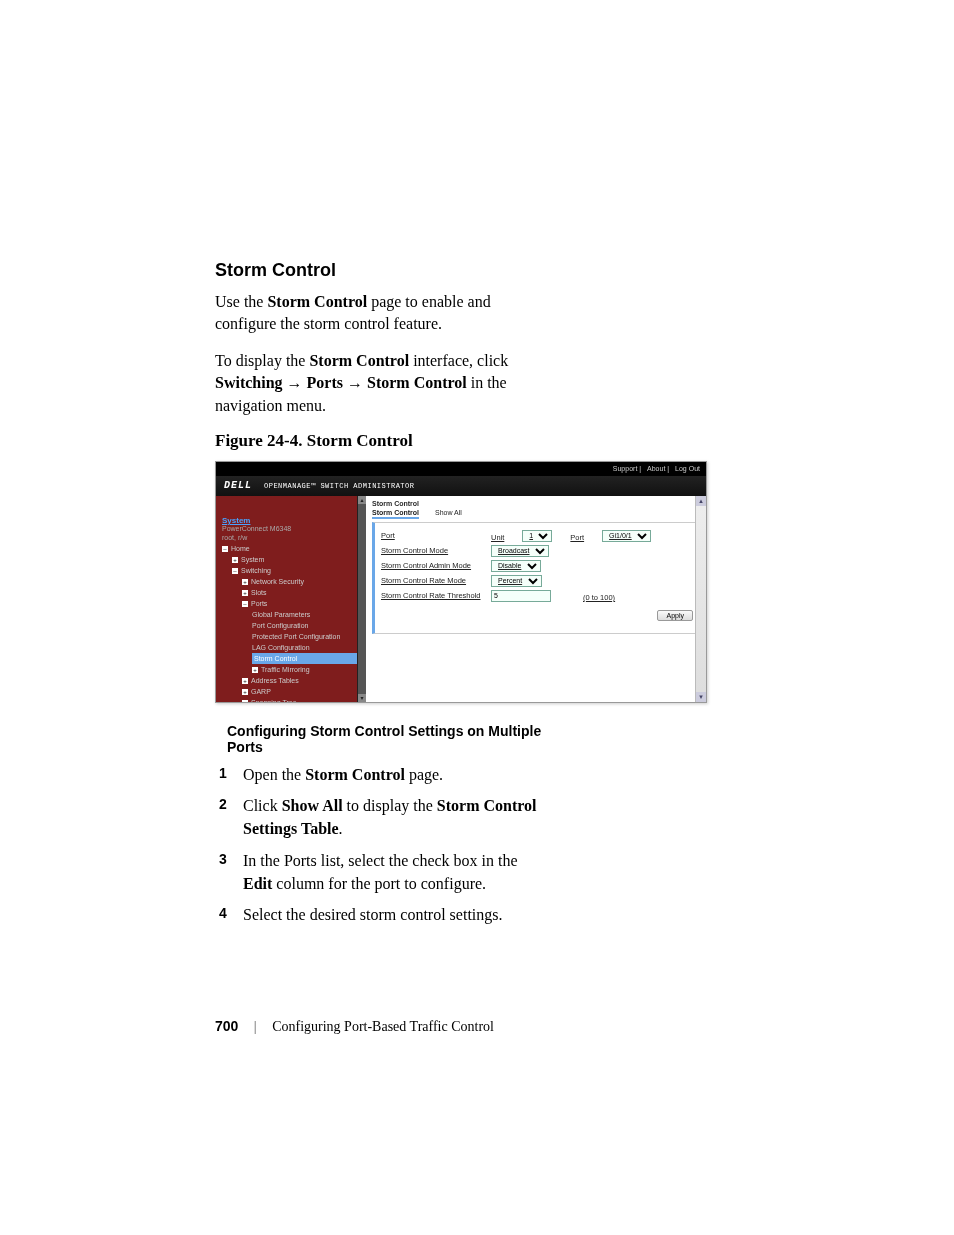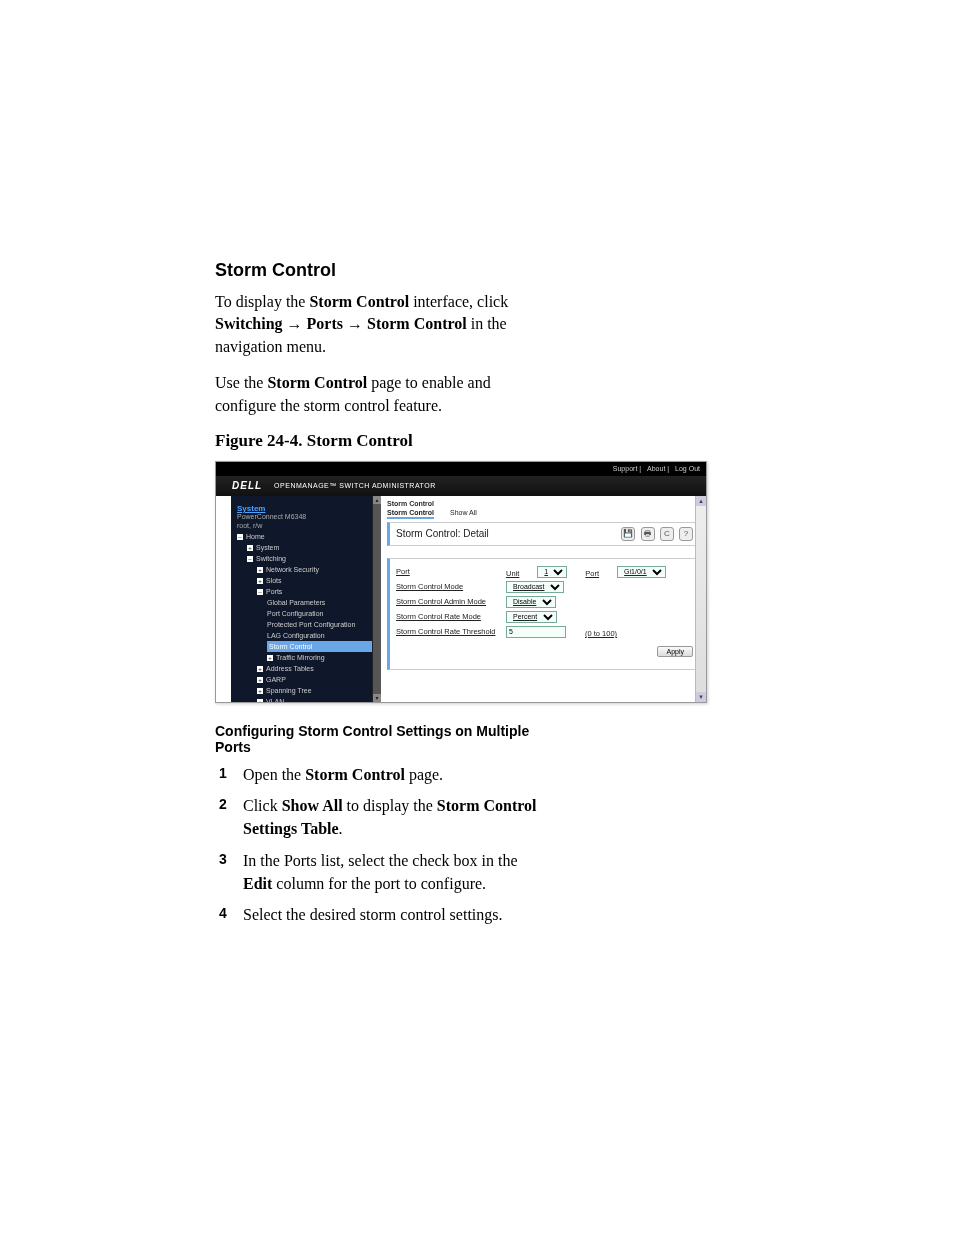--- a/index.html
+++ b/index.html
@@ -31,21 +31,21 @@
   .figcap {
     font-family: Liberation Serif, serif;
     font-weight: bold;
     font-size: 17px;
     margin: 6px 0 10px 0;
   }
   .subhead {
     font-family: Arial, Helvetica, sans-serif;
     font-weight: bold;
     font-size: 14px;
-    margin: 20px 0 8px 0;
+    margin: 20px 0 8px 12px;
   }
   ol.steps {
     list-style: none;
     padding: 0 0 0 28px;
     margin: 0;
   }
   ol.steps li {
     font-size: 16px;
     line-height: 1.45;
     margin-bottom: 8px;
@@ -89,35 +89,35 @@
     padding: 0 6px;
     line-height: 14px;
   }
   .shot .topbar span { margin-left: 4px; cursor: pointer; }
   .shot .brandbar {
     height: 20px;
     background: linear-gradient(#222,#111);
     color: #fff;
     display: flex;
     align-items: center;
-    padding: 0 16px;
+    padding: 0 8px;
+    font-family: Liberation Mono, monospace;
   }
   .shot .brandbar .logo { font-weight: bold; font-style: italic; letter-spacing: 1px; font-size: 10px; margin-right: 12px; }
   .shot .brandbar .brandtxt { font-size: 7px; letter-spacing: .5px; }
   .shot .body { display: flex; height: 206px; }
   .shot .sidebar {
     width: 150px;
-    background: #0f172a;
+    background: #7f1d1d;
     color: #bbb;
-    padding: 8px 6px;
+    padding: 20px 6px;
     box-sizing: border-box;
     overflow: hidden;
     position: relative;
     white-space: nowrap;
-    margin-left: 15px;
   }
   .shot .sidebar .syslink { color:#4aa3ff; font-weight:bold; font-size:8px; display:block; text-decoration: underline; }
   .shot .sidebar .dev { color:#aaa; font-size:7px; margin-bottom:2px; }
   .shot .sidebar .node { font-size:7px; line-height:11px; color:#ccc; }
   .shot .sidebar .node.active { background:#6aa7e8; color:#fff; padding:0 2px; }
   .shot .sidebar .node .sq { display:inline-block; width:6px; height:6px; background:#fff; color:#111; font-size:6px; line-height:6px; text-align:center; margin-right:3px; }
   .shot .sidebar .ind1 { margin-left:10px; }
   .shot .sidebar .ind2 { margin-left:20px; }
   .shot .sidebar .ind3 { margin-left:30px; }
   .shot .main {
@@ -183,25 +183,25 @@
   .shot .sidebar-scroll .up{top:0;} .shot .sidebar-scroll .down{bottom:0;}
 </style>
 </head>
 <body>
 
 <div class="page">
 
   <div class="h2">Storm Control</div>
 
   <p class="para">
+    <span>Use the </span><span class="bold">Storm Control</span><span> page to enable and configure the storm control feature.</span>
+  </p>
+
+  <p class="para">
     <span>To display the </span><span class="bold">Storm Control</span><span> interface, click </span><span class="bold">Switching</span><span> → </span><span class="bold">Ports</span><span> → </span><span class="bold">Storm Control</span><span> in the navigation menu.</span>
-  </p>
-
-  <p class="para">
-    <span>Use the </span><span class="bold">Storm Control</span><span> page to enable and configure the storm control feature.</span>
   </p>
 
   <div class="figcap">Figure 24-4.    Storm Control</div>
 
   <div class="shot">
     <div class="topbar">
       <span>Support</span> |
       <span>About</span> |
       <span>Log Out</span>
     </div>
@@ -235,29 +235,20 @@
           <div class="up">▴</div>
           <div class="down">▾</div>
         </div>
       </div>
       <div class="main">
         <div class="bc">Storm Control</div>
         <div class="tabs">
           <span class="sel">Storm Control</span>
           <span>Show All</span>
         </div>
-        <div class="panehead">
-          <span class="ttl">Storm Control: Detail</span>
-          <span class="iconrow">
-            <span>💾</span>
-            <span>🖶</span>
-            <span>C</span>
-            <span>?</span>
-          </span>
-        </div>
         <div class="panebody">
           <div class="row">
             <span class="lbl">Port</span>
             <span class="ctrl">
               <span>Unit</span>
               <select><option>1</option></select>
               <span>Port</span>
               <select><option>Gi1/0/1</option></select>
             </span>
           </div>
@@ -276,21 +267,21 @@
           <div class="row">
             <span class="lbl">Storm Control Rate Mode</span>
             <span class="ctrl">
                 <select><option>Percent</option></select>
               </span>
           </div>
           <div class="row">
             <span class="lbl">Storm Control Rate Threshold</span>
             <span class="ctrl">
               <input type="text" value="5" style="">
-              <span style="margin-left:1px">(0 to 100)</span>
+              <span style="margin-left:14px">(0 to 100)</span>
             </span>
           </div>
           <div class="applywrap">
             <button>Apply</button>
           </div>
         </div>
         <div class="scroll-right">
           <div class="up">▴</div>
           <div class="down">▾</div>
         </div>
@@ -312,14 +303,19 @@
     <li>
       <span class="num">3</span>
       <span>In the Ports list, select the check box in the </span><span class="bold">Edit</span><span> column for the port to configure.</span>
     </li>
     <li>
       <span class="num">4</span>
       <span>Select the desired storm control settings.</span>
     </li>
   </ol>
 
+  <div class="footer">
+    <span class="pgnum">700</span>
+    <span class="sep">|</span>
+    <span>Configuring Port-Based Traffic Control</span>
+  </div>
 
 </div>
 
 </body></html>

